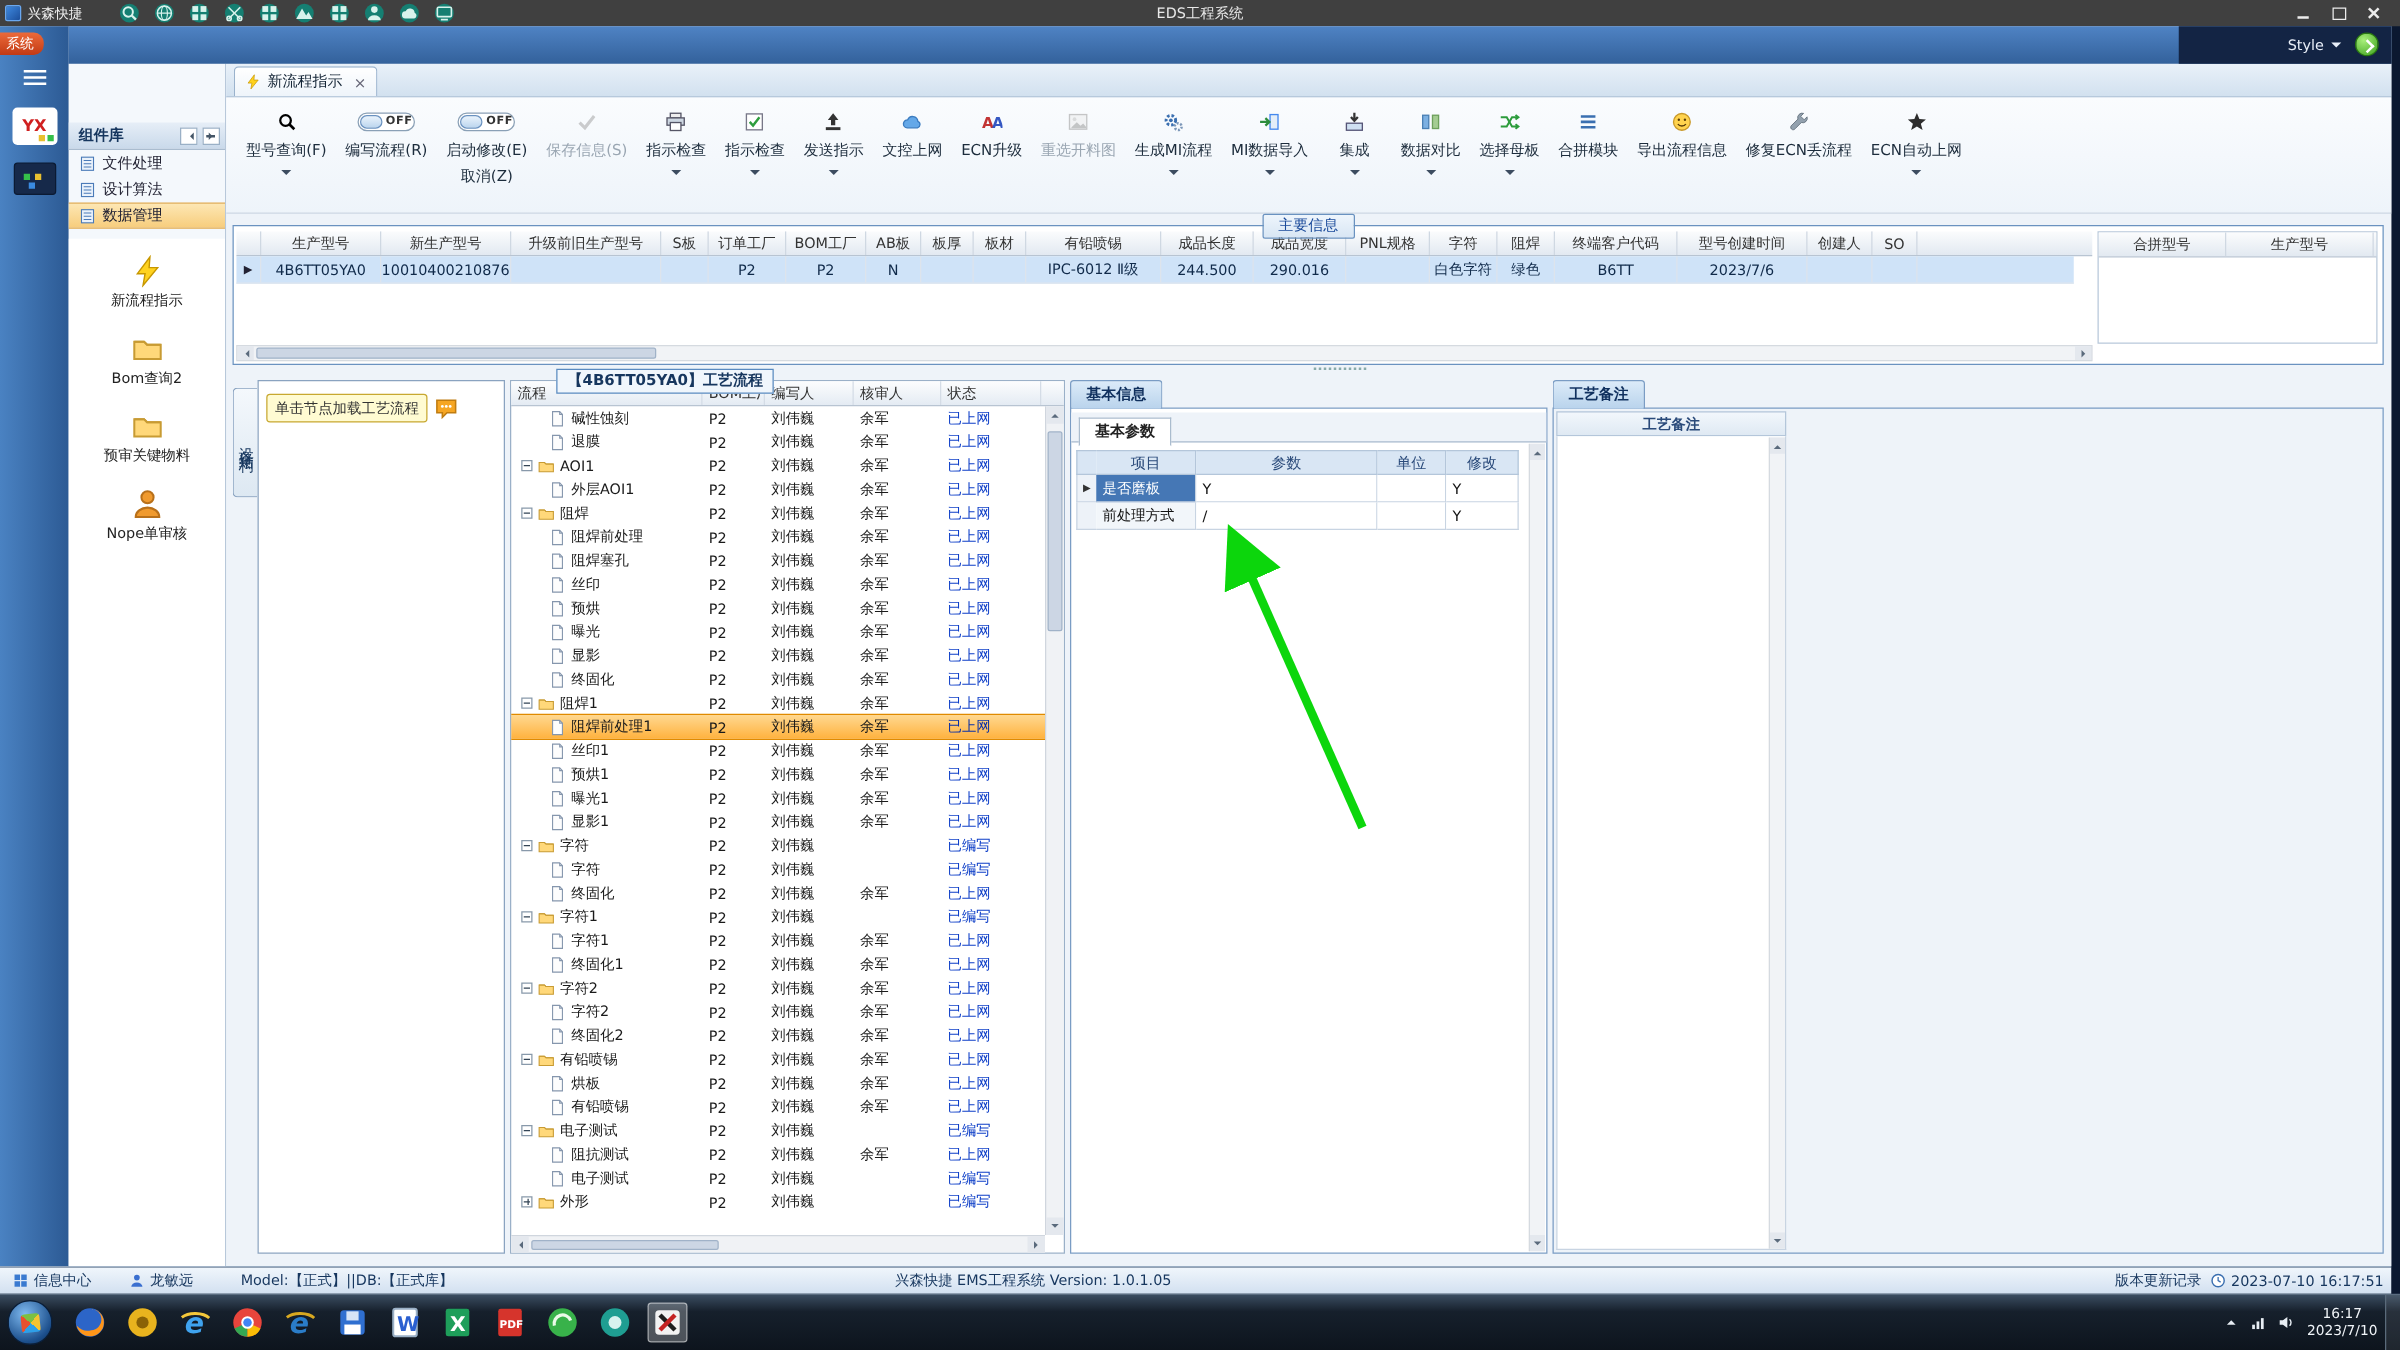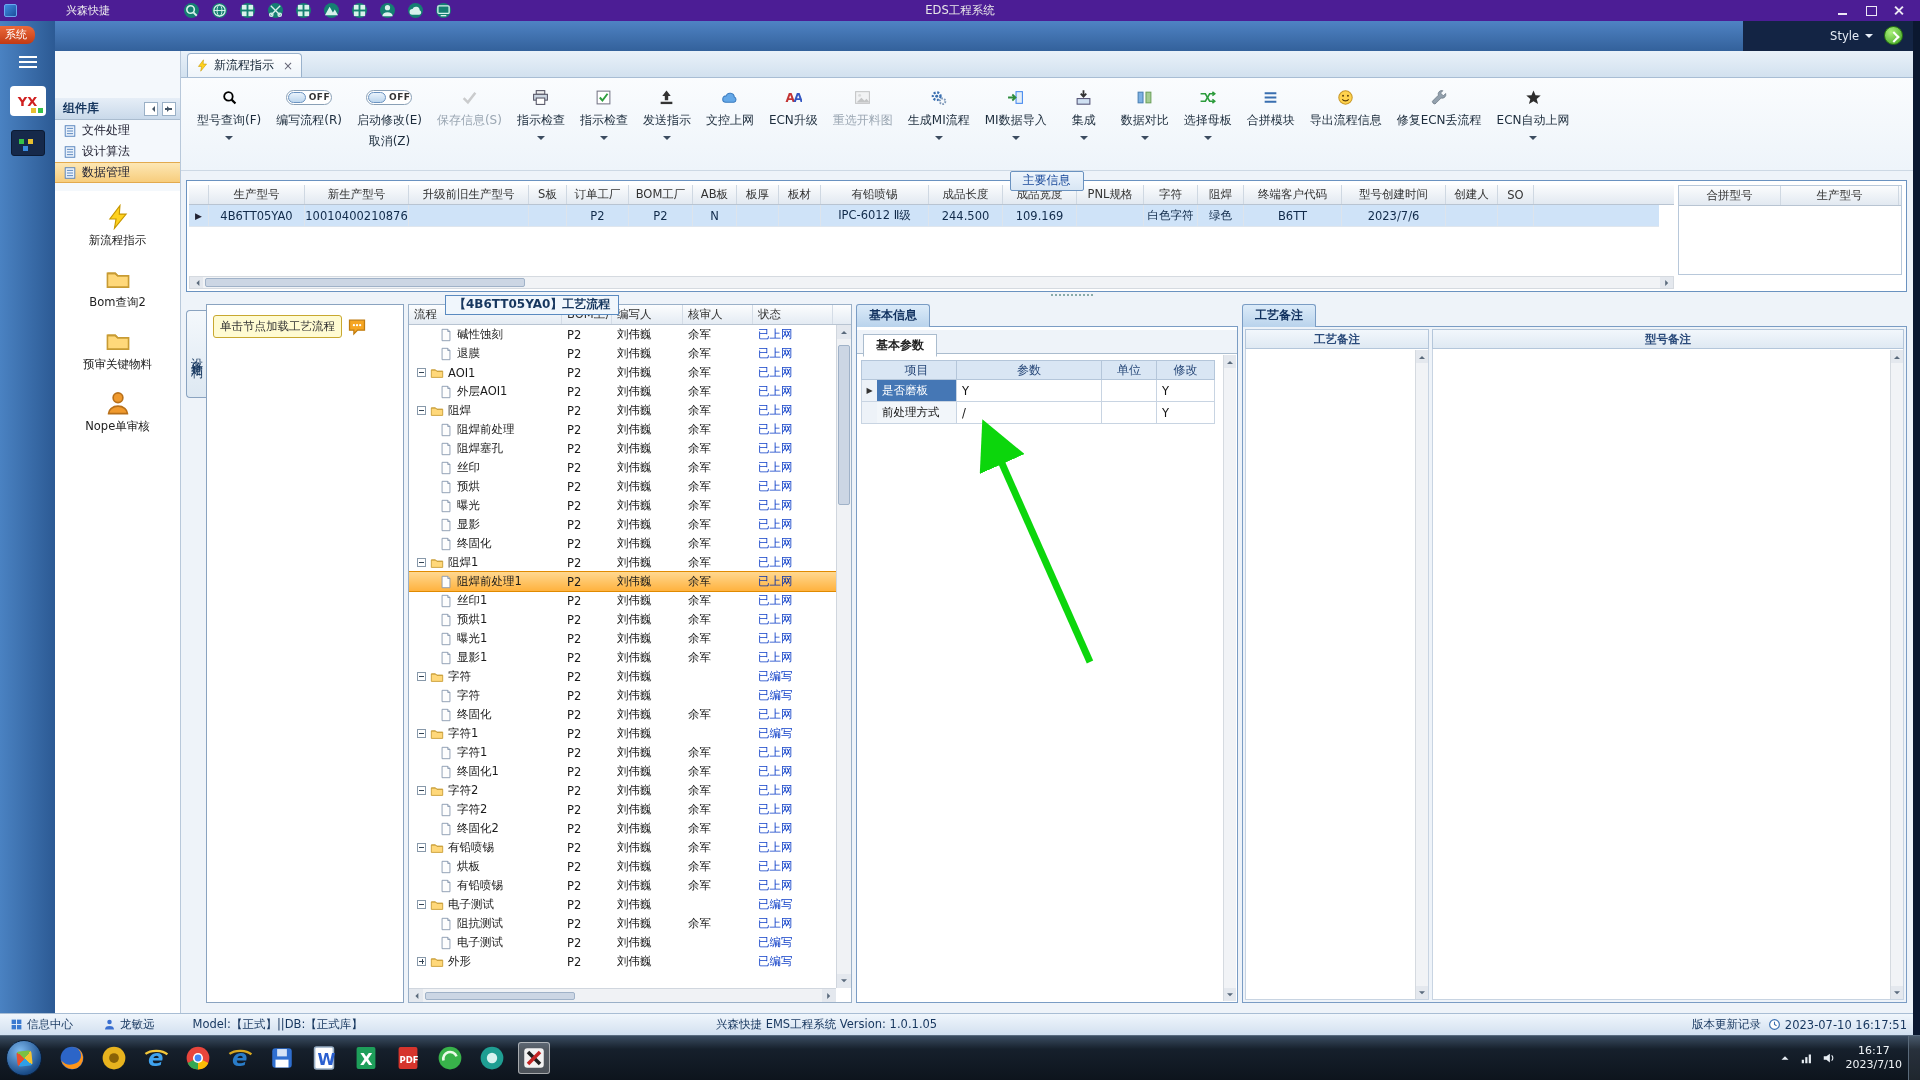--- a/index.html
+++ b/index.html
@@ -1,21 +1,21 @@
 <!DOCTYPE html>
 <html><head>
 <meta charset="utf-8">
 <style>
   * { box-sizing: border-box; margin: 0; padding: 0; }
   html,body { width:1920px; height:1080px; overflow:hidden; }
   body { font-family:"DejaVu Sans","Liberation Sans",sans-serif; font-size:12px; background:#0b1830; position:relative; }
   .screen { position:absolute; inset:0; }
 
   
-  .titlebar { position:absolute; top:0; left:0; right:0; height:21px; background:#4c1d95; display:flex; align-items:center; color:#eee;gap:44px; }
+  .titlebar { position:absolute; top:0; left:0; right:0; height:21px; background:#404040; display:flex; align-items:center; color:#eee; }
   .app-logo { width:13px; height:13px; margin:0 5px 0 4px; border-radius:2px; background:linear-gradient(135deg,#3f8ae0,#1c4f9c); border:1px solid #6aa8f0; }
   .tb-appname { font-size:11px; color:#f0f0f0; white-space:nowrap; }
   .tb-icons { display:flex; gap:13px; margin-left:30px; }
   .tb-icon { width:15px; height:15px; border-radius:50%; background:#157f72; color:#d8f2ec; display:flex; align-items:center; justify-content:center; }
   .tb-icon svg { width:10px; height:10px; display:block; }
   .tb-title { position:absolute; left:50%; transform:translateX(-50%); font-size:11.5px; color:#e8e8e8; }
   .tb-controls { margin-left:auto; display:flex; gap:6px; padding-right:10px; }
   .wc { width:22px; height:13px; position:relative; opacity:.9; }
   .wc-min::after { content:""; position:absolute; left:6px; bottom:2px; width:9px; height:2px; background:#fff; }
   .wc-max::after { content:""; position:absolute; left:6px; top:2px; width:9px; height:8px; border:1px solid #fff; }
@@ -755,21 +755,21 @@
                   <span class="mi-cell idx-2">10010400210876</span>
                   <span class="mi-cell idx-3"></span>
                   <span class="mi-cell idx-4"></span>
                   <span class="mi-cell idx-5">P2</span>
                   <span class="mi-cell idx-6">P2</span>
                   <span class="mi-cell idx-7">N</span>
                   <span class="mi-cell idx-8"></span>
                   <span class="mi-cell idx-9"></span>
                   <span class="mi-cell idx-10">IPC-6012 Ⅱ级</span>
                   <span class="mi-cell idx-11">244.500</span>
-                  <span class="mi-cell idx-12">109.169</span>
+                  <span class="mi-cell idx-12">290.016</span>
                   <span class="mi-cell idx-13"></span>
                   <span class="mi-cell idx-14">白色字符</span>
                   <span class="mi-cell idx-15">绿色</span>
                   <span class="mi-cell idx-16">B6TT</span>
                   <span class="mi-cell idx-17">2023/7/6</span>
                   <span class="mi-cell idx-18"></span>
                   <span class="mi-cell idx-19"></span>
                 </div>
             </div>
             <div class="mi-right">
@@ -1466,28 +1466,20 @@
               <div class="panel-tab">工艺备注</div>
               <div class="rm-box">
                 <div class="rm-col rm-left">
                   <div class="rm-head">工艺备注</div>
                   <div class="rm-body"></div>
                   <div class="rm-scroll">
                     <span class="sb-btn tri-up btn-top"></span>
                     <span class="sb-btn tri-down btn-bot"></span>
                   </div>
                 </div>
-                <div class="rm-col rm-right">
-                  <div class="rm-head">型号备注</div>
-                  <div class="rm-body"></div>
-                  <div class="rm-scroll">
-                    <span class="sb-btn tri-up btn-top"></span>
-                    <span class="sb-btn tri-down btn-bot"></span>
-                  </div>
-                </div>
               </div>
             </div>
 
           </div>
         </div>
       </div>
     </div>
   </div>
 
   <svg class="arrow-overlay" width="1920" height="1080">

